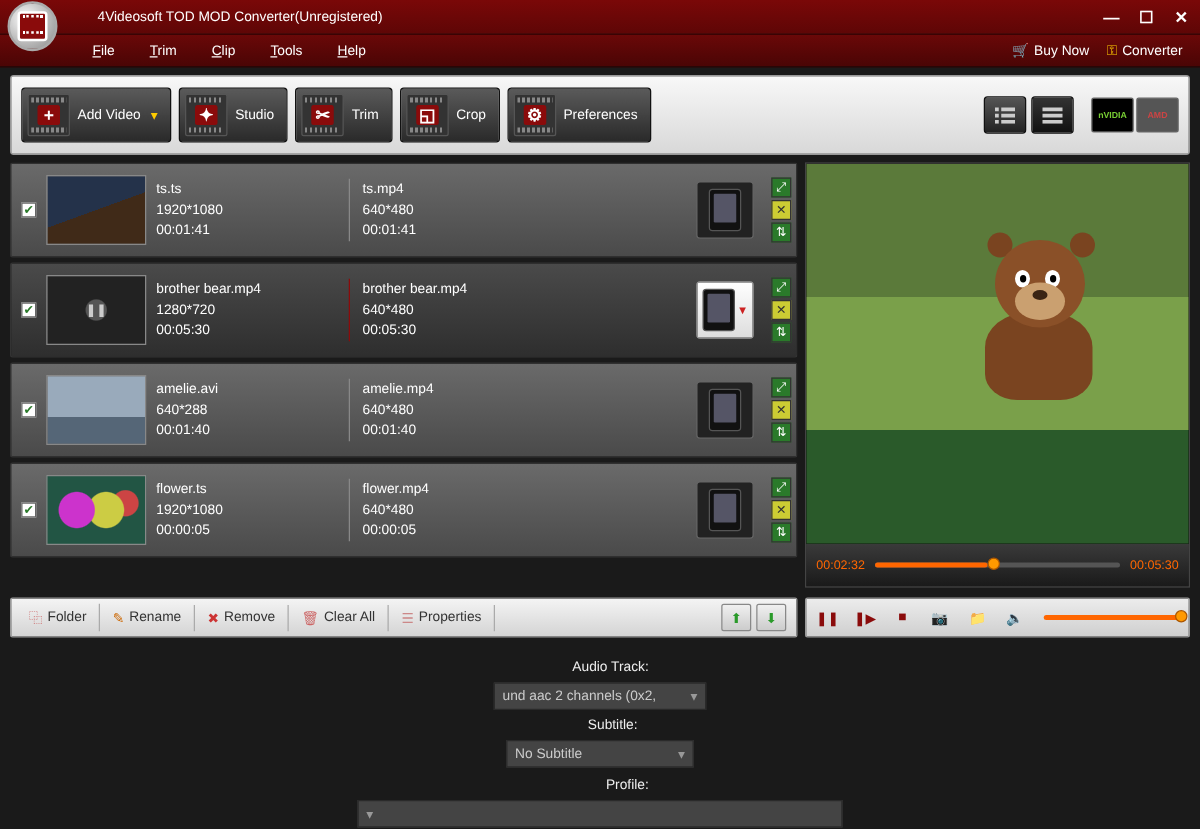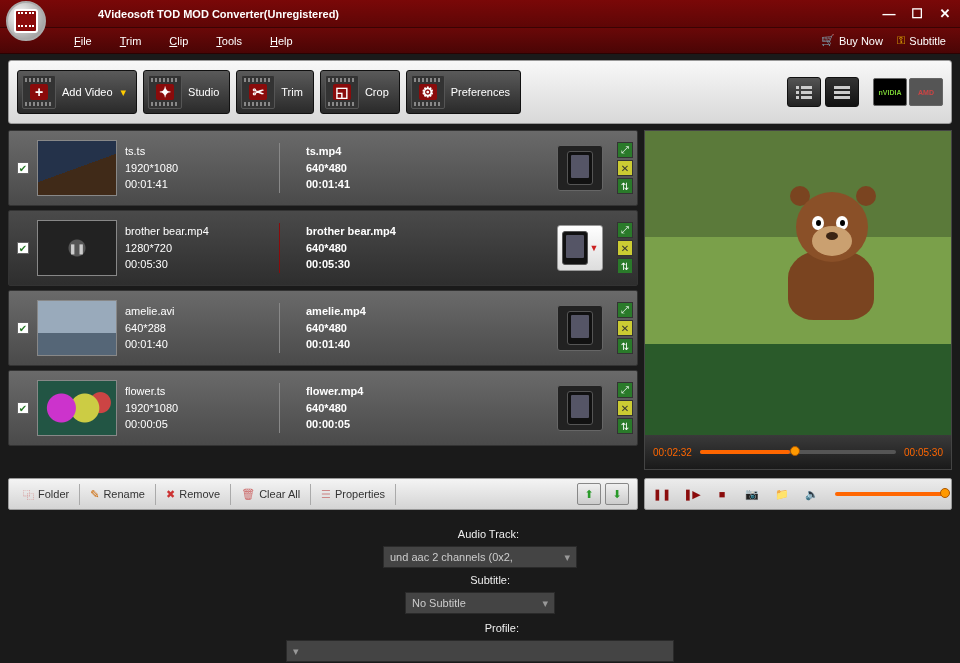--- a/index.html
+++ b/index.html
@@ -4,21 +4,21 @@
 <style>
 * { margin: 0; padding: 0; box-sizing: border-box; font-family: "Verdana", sans-serif; font-size: 11px; }
 body { background: #1a1a1a; width: 960px; height: 663px; overflow: hidden; color: #ddd; }
 
 
 .titlebar { height: 28px; background: linear-gradient(#7a0808, #5e0606); display: flex; align-items: center; padding: 0 6px; border-bottom: 1px solid #3a0303; }
 .logo { width: 40px; height: 40px; border-radius: 50%; background: radial-gradient(circle at 35% 35%, #fff, #ccc 40%, #888); display: flex; align-items: center; justify-content: center; margin-top: 14px; margin-right: 12px; border: 2px solid #aaa; position: relative; z-index: 5;}
 .logo-inner { width: 24px; height: 24px; background: #8a0b0b; border-radius: 3px; border: 2px solid #fff; position: relative; }
 .logo-inner::before, .logo-inner::after { content:""; position:absolute; left:2px; right:2px; height:3px; border-top:2px dotted #fff; }
 .logo-inner::before { top:1px; } .logo-inner::after { bottom:1px; }
-.title-text { color: #fff; font-weight: bold; margin-left: 40px; }
+.title-text { color: #fff; font-weight: normal; margin-left: 20px; }
 .win-controls { margin-left: auto; display: flex; gap: 10px; }
 .win-btn { width: 18px; height: 16px; color: #fff; display:flex; align-items:center; justify-content:center; cursor:pointer; font-weight:bold; font-size:13px; }
 
 
 .menubar { height: 26px; background: linear-gradient(#6a0808, #4a0505); display:flex; align-items:center; padding-left: 60px; border-bottom:1px solid #2a0202;}
 .menu-item { color:#fff; padding: 0 14px; cursor:pointer; text-decoration: underline; text-decoration-color: transparent; }
 .menu-item::first-letter { text-decoration: underline; }
 .menu-right { margin-left:auto; display:flex; gap:14px; padding-right:14px;}
 .menu-link { display:flex; align-items:center; gap:4px; cursor:pointer; color:#fff;}
 .cart-icon { color:#6c6; }
@@ -43,21 +43,21 @@
 .amd { background:#555; color:#c44;}
 
 
 .main { display:flex; padding: 0 8px; gap:6px; height: 340px;}
 .file-list { flex:1; display:flex; flex-direction:column; gap:4px; overflow:hidden;}
 .file-row { height: 76px; background: linear-gradient(#6a6a6a,#4a4a4a); border:1px solid #333; border-radius:2px; display:flex; align-items:center; padding: 4px 4px 4px 8px; gap:8px;}
 .file-row.selected { background: linear-gradient(#4a4a4a,#2e2e2e); }
 .chk { width:12px; height:12px; background:#fff; border:1px solid #666; display:flex; align-items:center; justify-content:center; color:#2a7a2a; font-size:10px; cursor:pointer;}
 .thumb { width:80px; height:56px; background:#222; border:1px solid #888; position:relative; overflow:hidden;}
 .file-info { width: 150px; color:#fff; line-height:1.5; }
-.file-info.out { border-left: 1px solid #8a0b0b; padding-left: 26px; margin-left:-4px;font-weight:bold;}
+.file-info.out { border-left: 1px solid #8a0b0b; padding-left: 10px; margin-left:-4px;}
 .file-row:not(.selected) .file-info.out { border-left-color:#888;}
 .device { width:46px; height:46px; background:#222; border:1px solid #666; border-radius:3px; margin-left:auto; display:flex; align-items:center; justify-content:center;}
 .device.open { background: linear-gradient(#fff,#ddd); border:1px solid #999;}
 .device .drop-caret{ color:#c22; margin-left:2px; font-size:9px;}
 .ipad { width:26px; height:34px; background:#111; border-radius:3px; border:1px solid #555; position:relative;}
 .ipad::after { content:""; position:absolute; inset:3px 3px 6px 3px; background:#556; border-radius:1px;}
 .row-ctrls { display:flex; flex-direction:column; gap:2px; margin-left:6px;}
 .row-ctrl { width:16px; height:16px; border:1px solid #333; display:flex; align-items:center; justify-content:center; font-size:10px; cursor:pointer;}
 .rc-up,.rc-down{ background:#2a7a2a; color:#fff;}
 .rc-x { background:#cc3; color:#333;}
@@ -143,21 +143,21 @@
   <div class="menu-item">Clip</div>
   <div class="menu-item">Tools</div>
   <div class="menu-item">Help</div>
   <div class="menu-right">
     <div class="menu-link">
       <span class="cart-icon">🛒</span>
       <span>Buy Now</span>
     </div>
     <div class="menu-link">
       <span class="key-icon">⚿</span>
-      <span>Subtitle</span>
+      <span>Converter</span>
     </div>
   </div>
 </div>
 
 <div class="toolbar">
   <div class="tool-btn">
     <div class="film-strip">
         <div class="film-icon">+</div>
       </div>
     <span class="tool-label">Add Video</span>
@@ -390,21 +390,21 @@
     <div class="vol-slider">
         <div class="vol-knob"></div>
       </div>
   </div>
 </div>
 
 <div class="bottom">
   <div class="form-col">
     <div class="form-row">
       <div class="form-label">Audio Track:</div>
-      <div class="sel" style="width:194px">
+      <div class="sel" style="width:170px">
         <span>und aac 2 channels (0x2,</span>
           <span class="caret">▾</span>
       </div>
       <div class="form-label" style="width:60px">Subtitle:</div>
       <div class="sel" style="width:150px">
         <span>No Subtitle</span>
           <span class="caret">▾</span>
       </div>
     </div>
     <div class="form-row">

